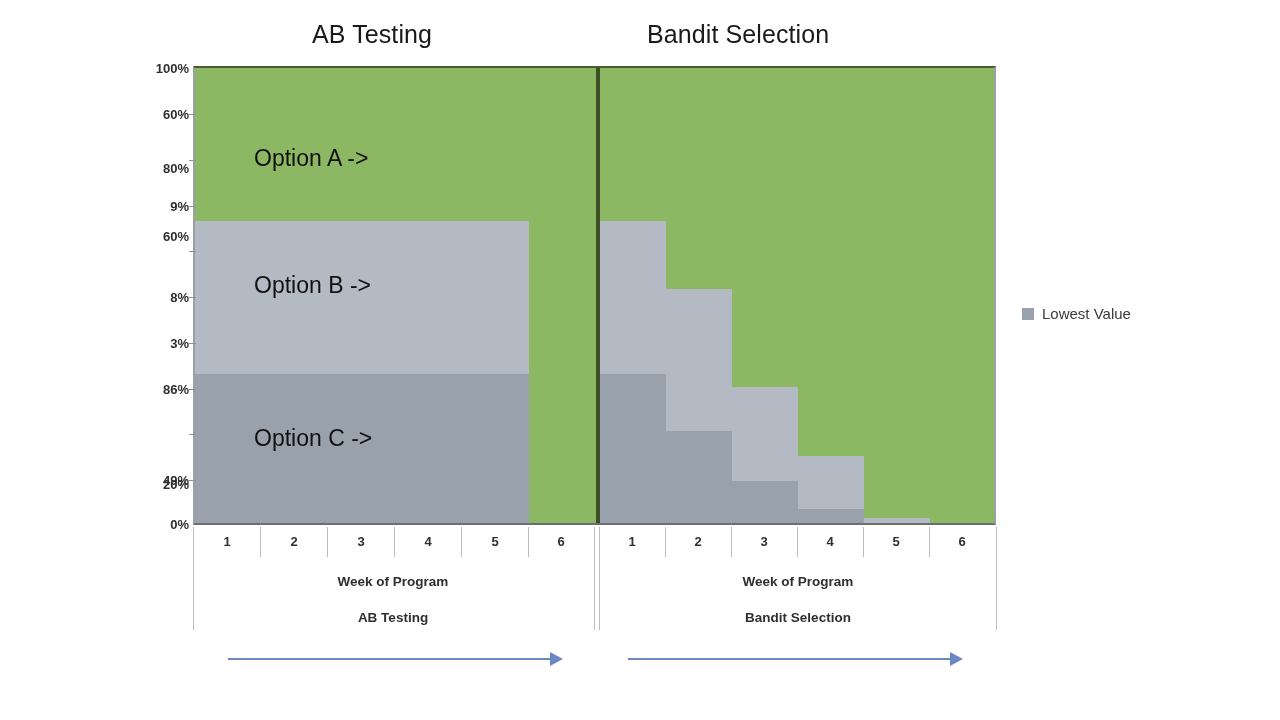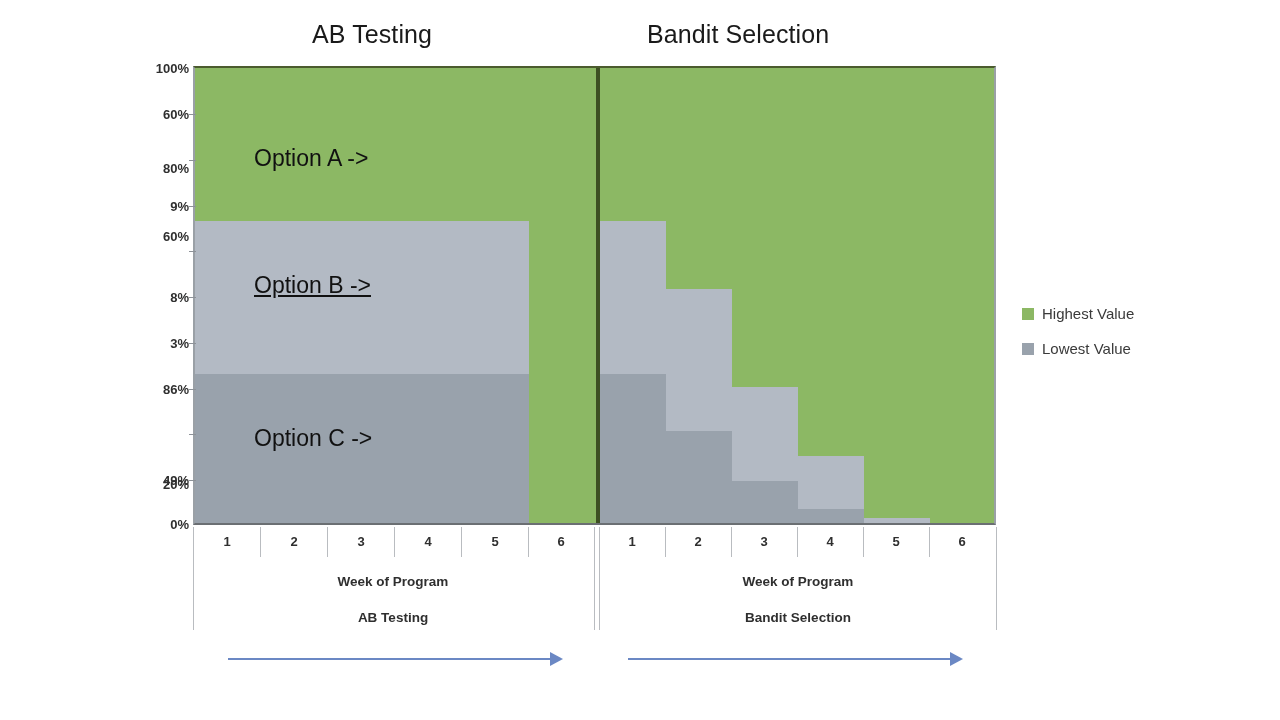--- a/index.html
+++ b/index.html
@@ -198,21 +198,21 @@
     <div class="band" style="left:405px; top:306px; width:66px; height:153px; background:#99A2AC;"></div>
     <div class="band" style="left:471px; top:363px; width:66px; height:96px; background:#99A2AC;"></div>
     <div class="band" style="left:537px; top:413px; width:66px; height:46px; background:#99A2AC;"></div>
     <div class="band" style="left:603px; top:441px; width:66px; height:18px; background:#99A2AC;"></div>
 
     <div id="panel-divider" style="left:401px;"></div>
   </div>
 </div>
 
 <div class="option-label" style="left:254px; top:145px;">Option A -&gt;</div>
-<div class="option-label" style="left:254px; top:272px;text-decoration:underline;">Option B -&gt;</div>
+<div class="option-label" style="left:254px; top:272px;">Option B -&gt;</div>
 <div class="option-label" style="left:254px; top:425px;">Option C -&gt;</div>
 
 <div id="yaxis">
   <div class="ytick-label" style="top:68px;">100%</div>
   <div class="ytick-label" style="top:114px;">60%</div>
   <div class="ytick-label" style="top:160px;margin-top:8px;">80%</div>
   <div class="ytick-label" style="top:206px;">9%</div>
   <div class="ytick-label" style="top:236px;">60%</div>
   <div class="ytick-label" style="top:297px;">8%</div>
   <div class="ytick-label" style="top:343px;">3%</div>
@@ -272,20 +272,16 @@
   <div class="arrow-line" style="left:0; width:326px;"></div>
   <div class="arrow-head" style="left:322px;"></div>
 </div>
 <div class="arrow-wrap" style="left:628px; top:650px; width:340px; height:18px;">
   <div class="arrow-line" style="left:0; width:326px;"></div>
   <div class="arrow-head" style="left:322px;"></div>
 </div>
 
 <div id="legend">
   <div class="legend-row">
-    <span class="legend-swatch" style="background:#8CB864;"></span>
-    <span class="legend-text">Highest Value</span>
-  </div>
-  <div class="legend-row">
     <span class="legend-swatch" style="background:#99A2AC;"></span>
     <span class="legend-text">Lowest Value</span>
   </div>
 </div>
 
 </body></html>

